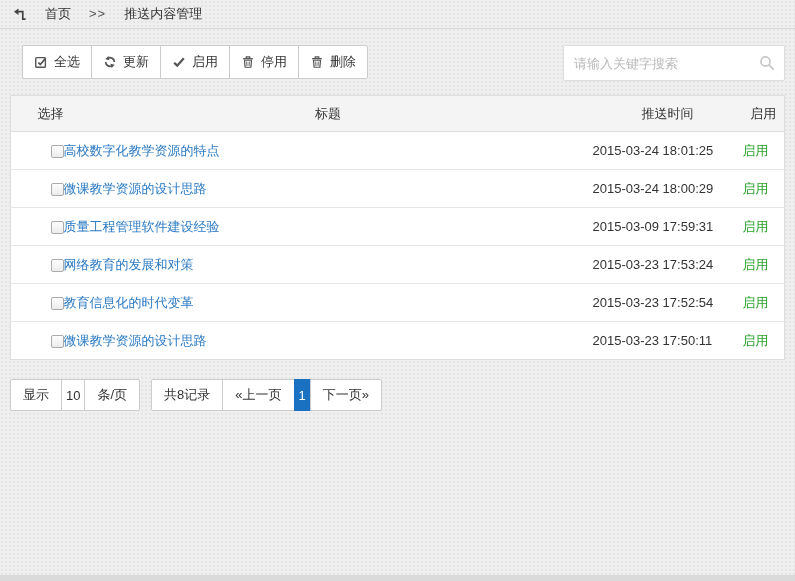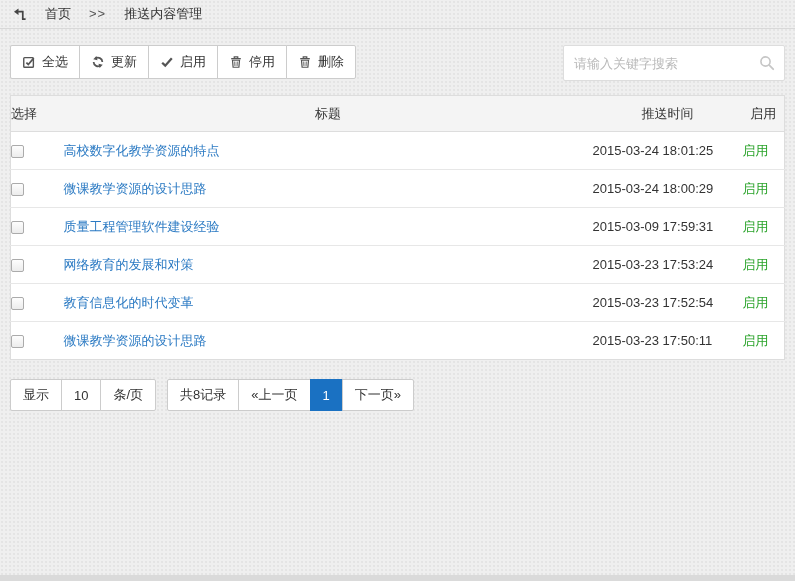--- a/index.html
+++ b/index.html
@@ -28,41 +28,41 @@
 
   
   .toolbar-row { margin-top:16px; display:flex; justify-content:space-between; align-items:flex-start; }
   .btn-group { display:inline-flex; }
   .tb-btn {
     height:34px; padding:0 11px; background:#fff;
     border:1px solid #ccc; margin-left:-1px;
     display:inline-flex; align-items:center; gap:6px;
     font-family:inherit; font-size:13px; color:#333; cursor:pointer;
   }
-  .tb-btn:first-child { margin-left:0; border-radius:2px 0 0 2px;justify-content:center; }
+  .tb-btn:first-child { margin-left:12px; border-radius:2px 0 0 2px;justify-content:center; }
   .tb-btn:last-child { border-radius:0 2px 2px 0; }
   .ico { display:inline-flex; align-items:center; }
 
   
   .search-box { position:relative; width:222px; }
   .search-input {
     width:100%; height:36px; border:1px solid #ddd; border-radius:2px;
     background:#fff; padding:0 36px 0 10px;
     font-family:inherit; font-size:13px; color:#333;
   }
   .search-input::placeholder { color:#b9b9b9; }
   .search-ico { position:absolute; right:10px; top:10px; cursor:pointer; }
 
   
   table { width:100%; border-collapse:collapse; margin-top:14px; background:#fff; border:1px solid #ddd; }
   thead th {
     background:#f4f4f4; height:36px; font-weight:normal; color:#333;
     text-align:center; border-bottom:1px solid #ddd; font-size:13px;
   }
-  th.c-sel, td.c-sel { width:53px; text-align:left; }
+  th.c-sel, td.c-sel { width:53px; text-align:right; }
   th.c-time, td.c-time { width:150px; }
   th.c-status, td.c-status { width:42px; }
   tbody td { height:38px; vertical-align:middle; }
   tbody tr + tr td { border-top:1px solid #e7e7e7; }
   .cb {
     display:inline-block; width:13px; height:13px;
     border:1px solid #ababab; border-radius:2px;
     background:linear-gradient(#fdfdfd,#ececec); cursor:pointer; vertical-align:middle;
   }
   .title-link { color:var(--link-blue,#2b7ac3); }
@@ -74,21 +74,21 @@
   .pg-group { display:inline-flex; }
   .pg-cell {
     height:32px; padding:0 12px; background:#fff;
     border:1px solid #ccc; margin-left:-1px;
     display:inline-flex; align-items:center; justify-content:center;
     font-family:inherit; font-size:13px; color:#333; cursor:pointer;
   }
   .pg-group .pg-cell:first-child { margin-left:0; border-radius:2px 0 0 2px; }
   .pg-group .pg-cell:last-child { border-radius:0 2px 2px 0; }
   .pg-cell.static { cursor:default; }
-  .pg-cell.num { padding:0 12px; }
+  .pg-cell.num { padding:0 4px; }
   .pg-cell.active { background:var(--active-blue,#1a71c2); border-color:var(--active-blue,#1a71c2); color:#fff; }
 
   .bottom-strip { position:absolute; left:0; bottom:0; width:100%; height:6px; background:#dadada; }
 </style>
 </head>
 <body>
 
 <div class="topbar">
   <span class="ico bc-ico">
     <svg width="15" height="15" viewBox="0 0 16 16">

